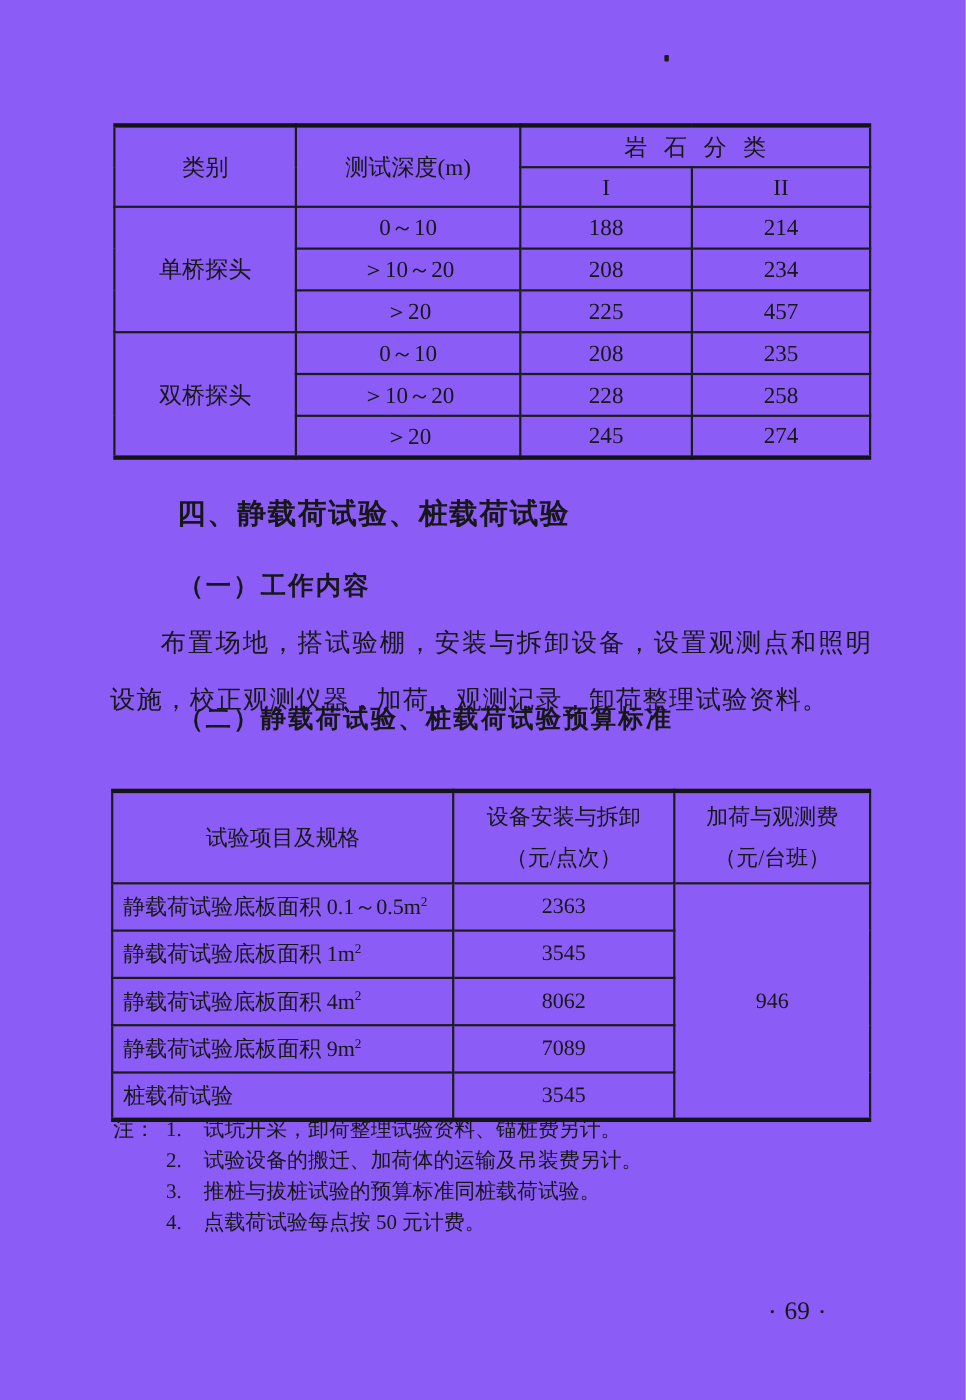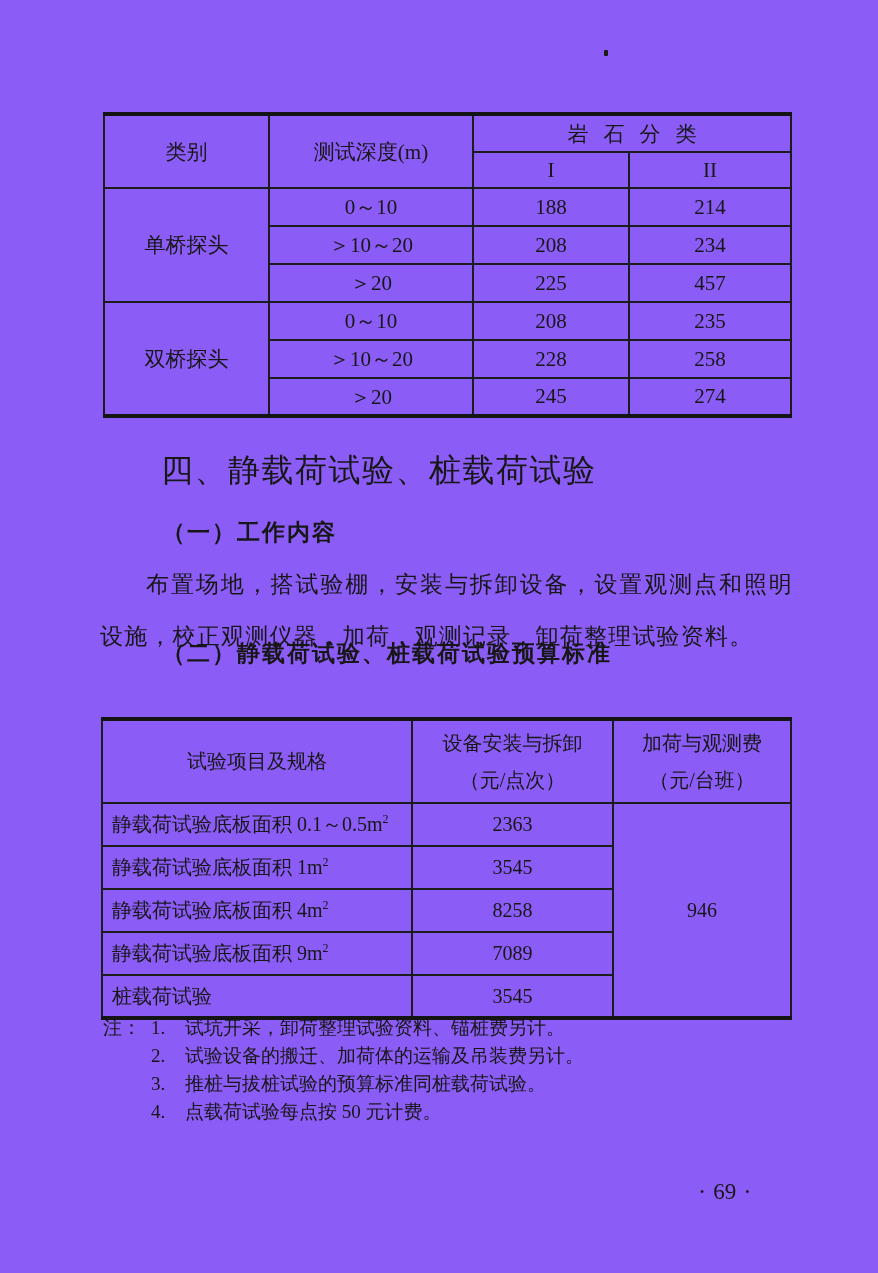--- a/index.html
+++ b/index.html
@@ -17,21 +17,21 @@
   .t1 tr.d{height:38px}
   .t1 .rock{letter-spacing:15px;text-indent:15px;}
 
   .t2{left:101px;top:717px;width:689px;font-size:20px;}
   .t2 tr.h{height:84px}
   .t2 tr.d{height:43px}
   .t2 td.item{text-align:left;padding-left:9px;}
   .t2 th .ln{line-height:37px;}
   sup.sq{font-size:12px;}
 
-  .sec-title{position:absolute;left:161px;top:449px;font-size:32px;font-weight:normal;
+  .sec-title{position:absolute;left:161px;top:449px;font-size:26px;font-weight:bold;
         letter-spacing:1.5px;font-family:"Liberation Sans","DejaVu Sans",sans-serif;}
   .sub-title{position:absolute;font-size:23px;font-weight:bold;letter-spacing:2px;}
   .sub1{left:162px;top:517px;}
   .sub2{left:162px;top:638px;text-align:right;}
 
   .para{position:absolute;left:100px;top:559px;width:693px;font-size:23px;line-height:52px;
         text-align:justify;text-indent:2em;letter-spacing:1.2px;}
 
   .notes{position:absolute;left:103px;top:1014px;font-size:19px;line-height:28px;}
   .note-row{display:flex;}
@@ -131,21 +131,21 @@
       <td class="item"><span>静载荷试验底板面积 0.1～0.5m</span><sup class="sq">2</sup></td>
       <td>2363</td>
       <td rowspan="5">946</td>
     </tr>
     <tr class="d">
       <td class="item"><span>静载荷试验底板面积 1m</span><sup class="sq">2</sup></td>
       <td>3545</td>
     </tr>
     <tr class="d">
       <td class="item"><span>静载荷试验底板面积 4m</span><sup class="sq">2</sup></td>
-      <td>8258</td>
+      <td>8062</td>
     </tr>
     <tr class="d">
       <td class="item"><span>静载荷试验底板面积 9m</span><sup class="sq">2</sup></td>
       <td>7089</td>
     </tr>
     <tr class="d">
       <td class="item"><span>桩载荷试验</span><sup class="sq"></sup></td>
       <td>3545</td>
     </tr>
   </tbody>

